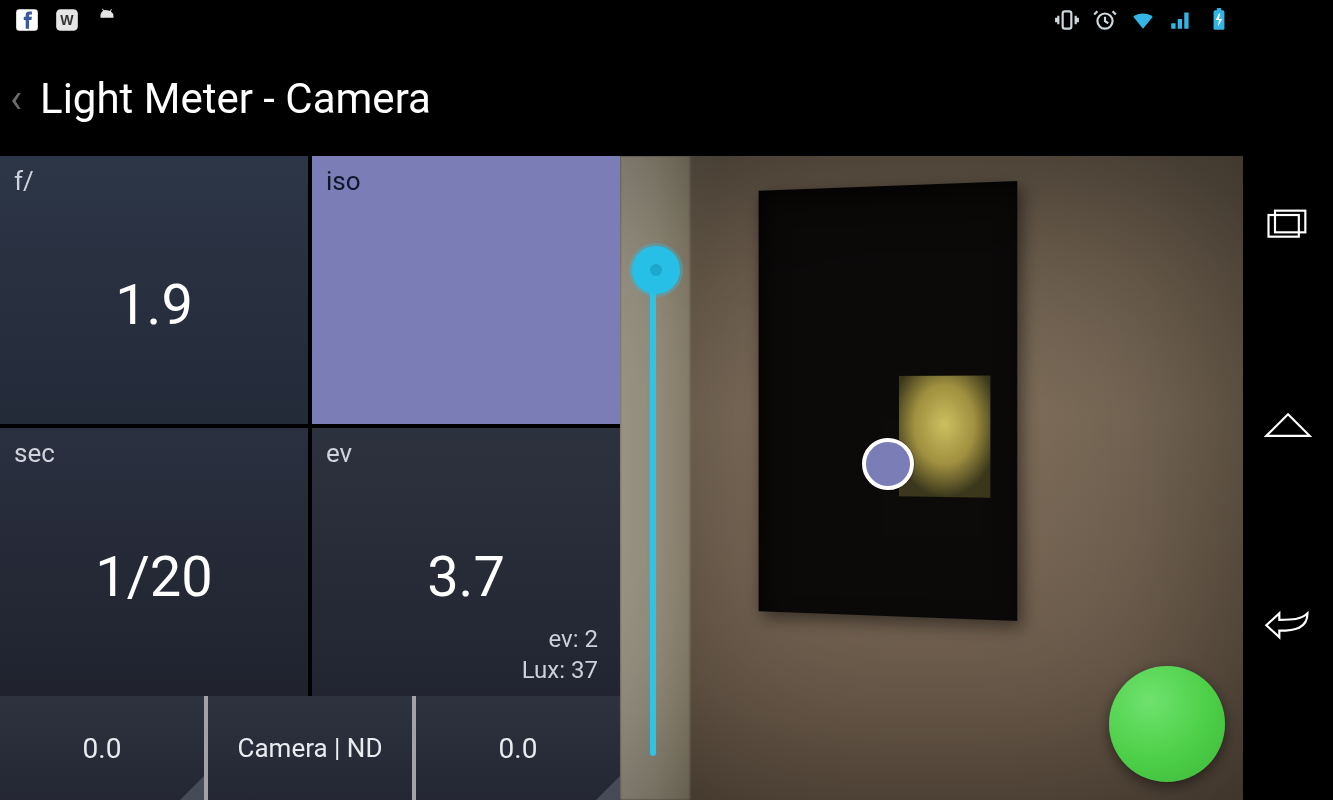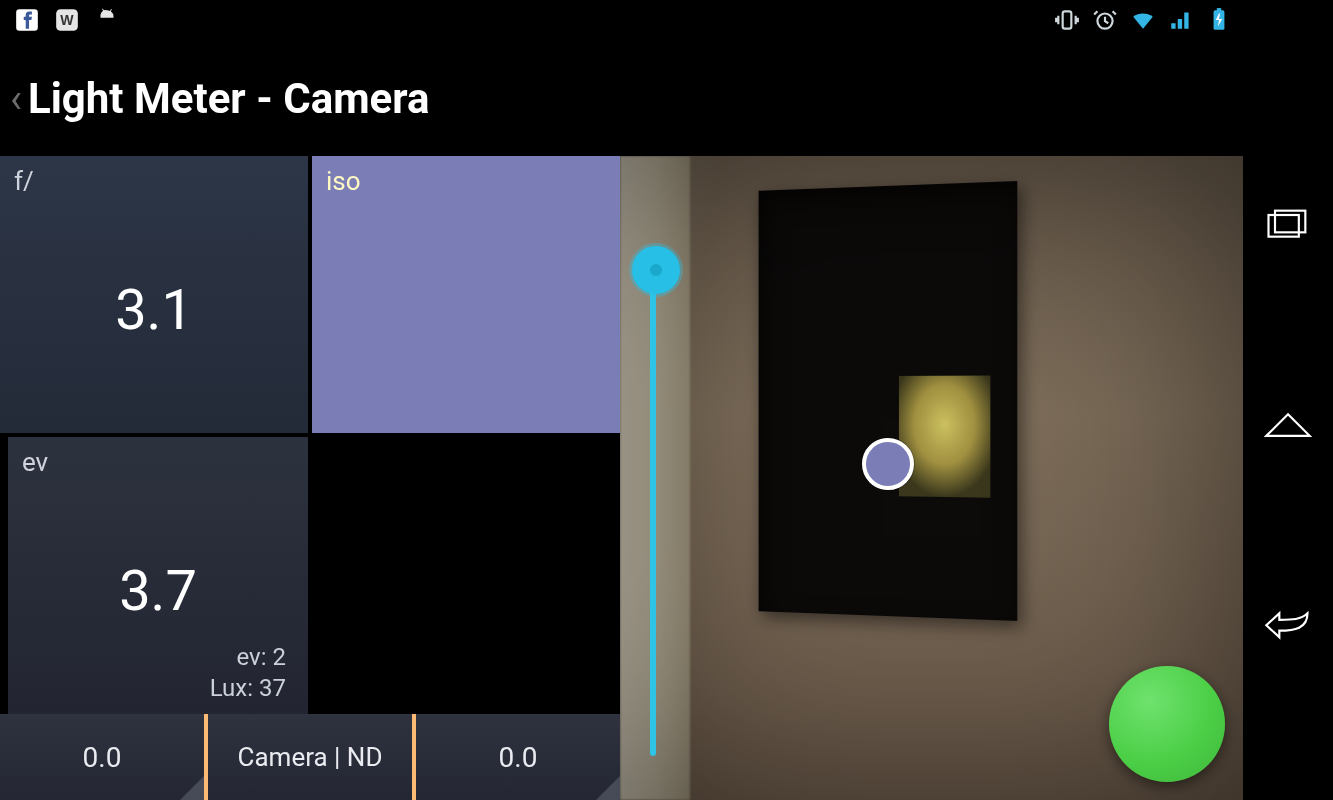--- a/index.html
+++ b/index.html
@@ -10,42 +10,42 @@
   .status-bar { position: absolute; top: 0; left: 0; right: 0; height: 40px; display: flex; align-items: center; padding: 0 14px; color: #fff; }
   .status-left { display: flex; align-items: center; gap: 14px; }
   .status-right { margin-left: auto; display: flex; align-items: center; gap: 12px; }
   .sb-ico { width: 26px; height: 26px; display: inline-flex; align-items: center; justify-content: center; color: #cfd8dc; }
   .sb-ico svg { width: 100%; height: 100%; }
   .clock { color: #33b5e5; font-size: 28px; font-weight: 400; letter-spacing: 1px; }
 
   
   .title-bar { position: absolute; top: 40px; left: 0; right: 90px; height: 116px; display: flex; align-items: center; padding: 0 10px; }
   .back-chevron { color: #6b6b6b; font-size: 40px; margin-right: 6px; }
-  .title-text { color: #fff; font-size: 42px; font-weight: 700; }
+  .title-text { color: #fff; font-size: 42px; font-weight: 400; margin-left: 12px; }
 
   
   .nav-rail { position: absolute; top: 0; right: 0; width: 90px; height: 800px; background: #000; display: flex; flex-direction: column; align-items: center; justify-content: space-around; padding: 130px 0 80px; }
   .nav-ico { width: 52px; height: 40px; color: #fff; display: flex; align-items: center; justify-content: center; }
   .nav-ico svg { width: 100%; height: 100%; stroke: #fff; fill: none; stroke-width: 2; }
 
   
   .content { position: absolute; top: 156px; left: 0; right: 90px; bottom: 0; display: flex; }
   .left-pane { width: 620px; height: 100%; display: flex; flex-direction: column; }
   .grid { display: grid; grid-template-columns: 1fr 1fr; grid-template-rows: 1fr 1fr; flex: 1; gap: 4px; background: #000; }
   .tile { position: relative; display: flex; flex-direction: column; padding: 10px 14px; color: #e6e6e6; }
   .tile .lbl { font-size: 26px; color: #cfd3dc; }
   .tile .val { flex: 1; display: flex; align-items: center; justify-content: center; font-size: 56px; color: #fff; font-weight: 400; }
   .tile.dark1 { background: linear-gradient(180deg, #2d3647 0%, #232a38 100%); }
   .tile.dark2 { background: linear-gradient(180deg, #2a3040 0%, #20232e 100%); }
-  .tile.dark3 { background: linear-gradient(180deg, #2d323f 0%, #222531 100%); margin-left: 8px; }
+  .tile.dark3 { background: linear-gradient(180deg, #2d323f 0%, #222531 100%); }
   .tile.accent { background: #7a7db6; }
-  .tile.accent .lbl { color: #fef9c3; }
+  .tile.accent .lbl { color: #0f172a; }
   .ev-extra { position: absolute; right: 22px; bottom: 10px; text-align: right; color: #cbd0d9; font-size: 24px; line-height: 1.3; }
 
-  .bottom-row { height: 86px; display: grid; grid-template-columns: 1fr 1fr 1fr; gap: 4px; background: #fdba74; }
+  .bottom-row { height: 104px; display: grid; grid-template-columns: 1fr 1fr 1fr; gap: 4px; background: #a3a3a3; }
   .brow { position: relative; background: linear-gradient(180deg, #2e333f 0%, #242633 100%); color: #e9ebf0; display: flex; align-items: center; justify-content: center; font-size: 28px; }
   .brow.mid { font-size: 26px; }
   .corner { position: absolute; right: 0; bottom: 0; width: 0; height: 0; border-left: 24px solid transparent; border-bottom: 24px solid #555a66; opacity: .7; }
 
   
   .preview { flex: 1; position: relative; overflow: hidden; }
   .room-bg { position: absolute; inset: 0; background:
      linear-gradient(100deg, rgba(255,255,255,0.0) 0%, rgba(255,255,255,0.05) 8%, rgba(0,0,0,0) 14%),
      linear-gradient(180deg, #6b5d4d 0%, #7c6c59 40%, #6a5949 100%); }
   .wall-left { position: absolute; left: 0; top: 0; bottom: 0; width: 70px; background: linear-gradient(90deg, #cfc7b4 0%, #b9b09a 50%, #9a9079 100%); filter: blur(1px); }
@@ -142,24 +142,28 @@
           <path d="M42 10 C 42 24, 30 26, 16 26 L16 32 L4 21 L16 10 L16 16 C 28 16, 36 16, 42 10 Z"></path>
         </svg>
     </div>
   </div>
 
   <div class="content">
     <div class="left-pane">
       <div class="grid">
         <div class="tile dark1">
           <div class="lbl">f/</div>
-          <div class="val">3.1</div>
+          <div class="val">1.9</div>
         </div>
         <div class="tile accent">
           <div class="lbl">iso</div>
+        </div>
+        <div class="tile dark2">
+          <div class="lbl">sec</div>
+          <div class="val">1/20</div>
         </div>
         <div class="tile dark3">
           <div class="lbl">ev</div>
           <div class="val">3.7</div>
           <div class="ev-extra">
              <div>ev: 2</div>
              <div>Lux: 37</div>
           </div>
         </div>
       </div>

